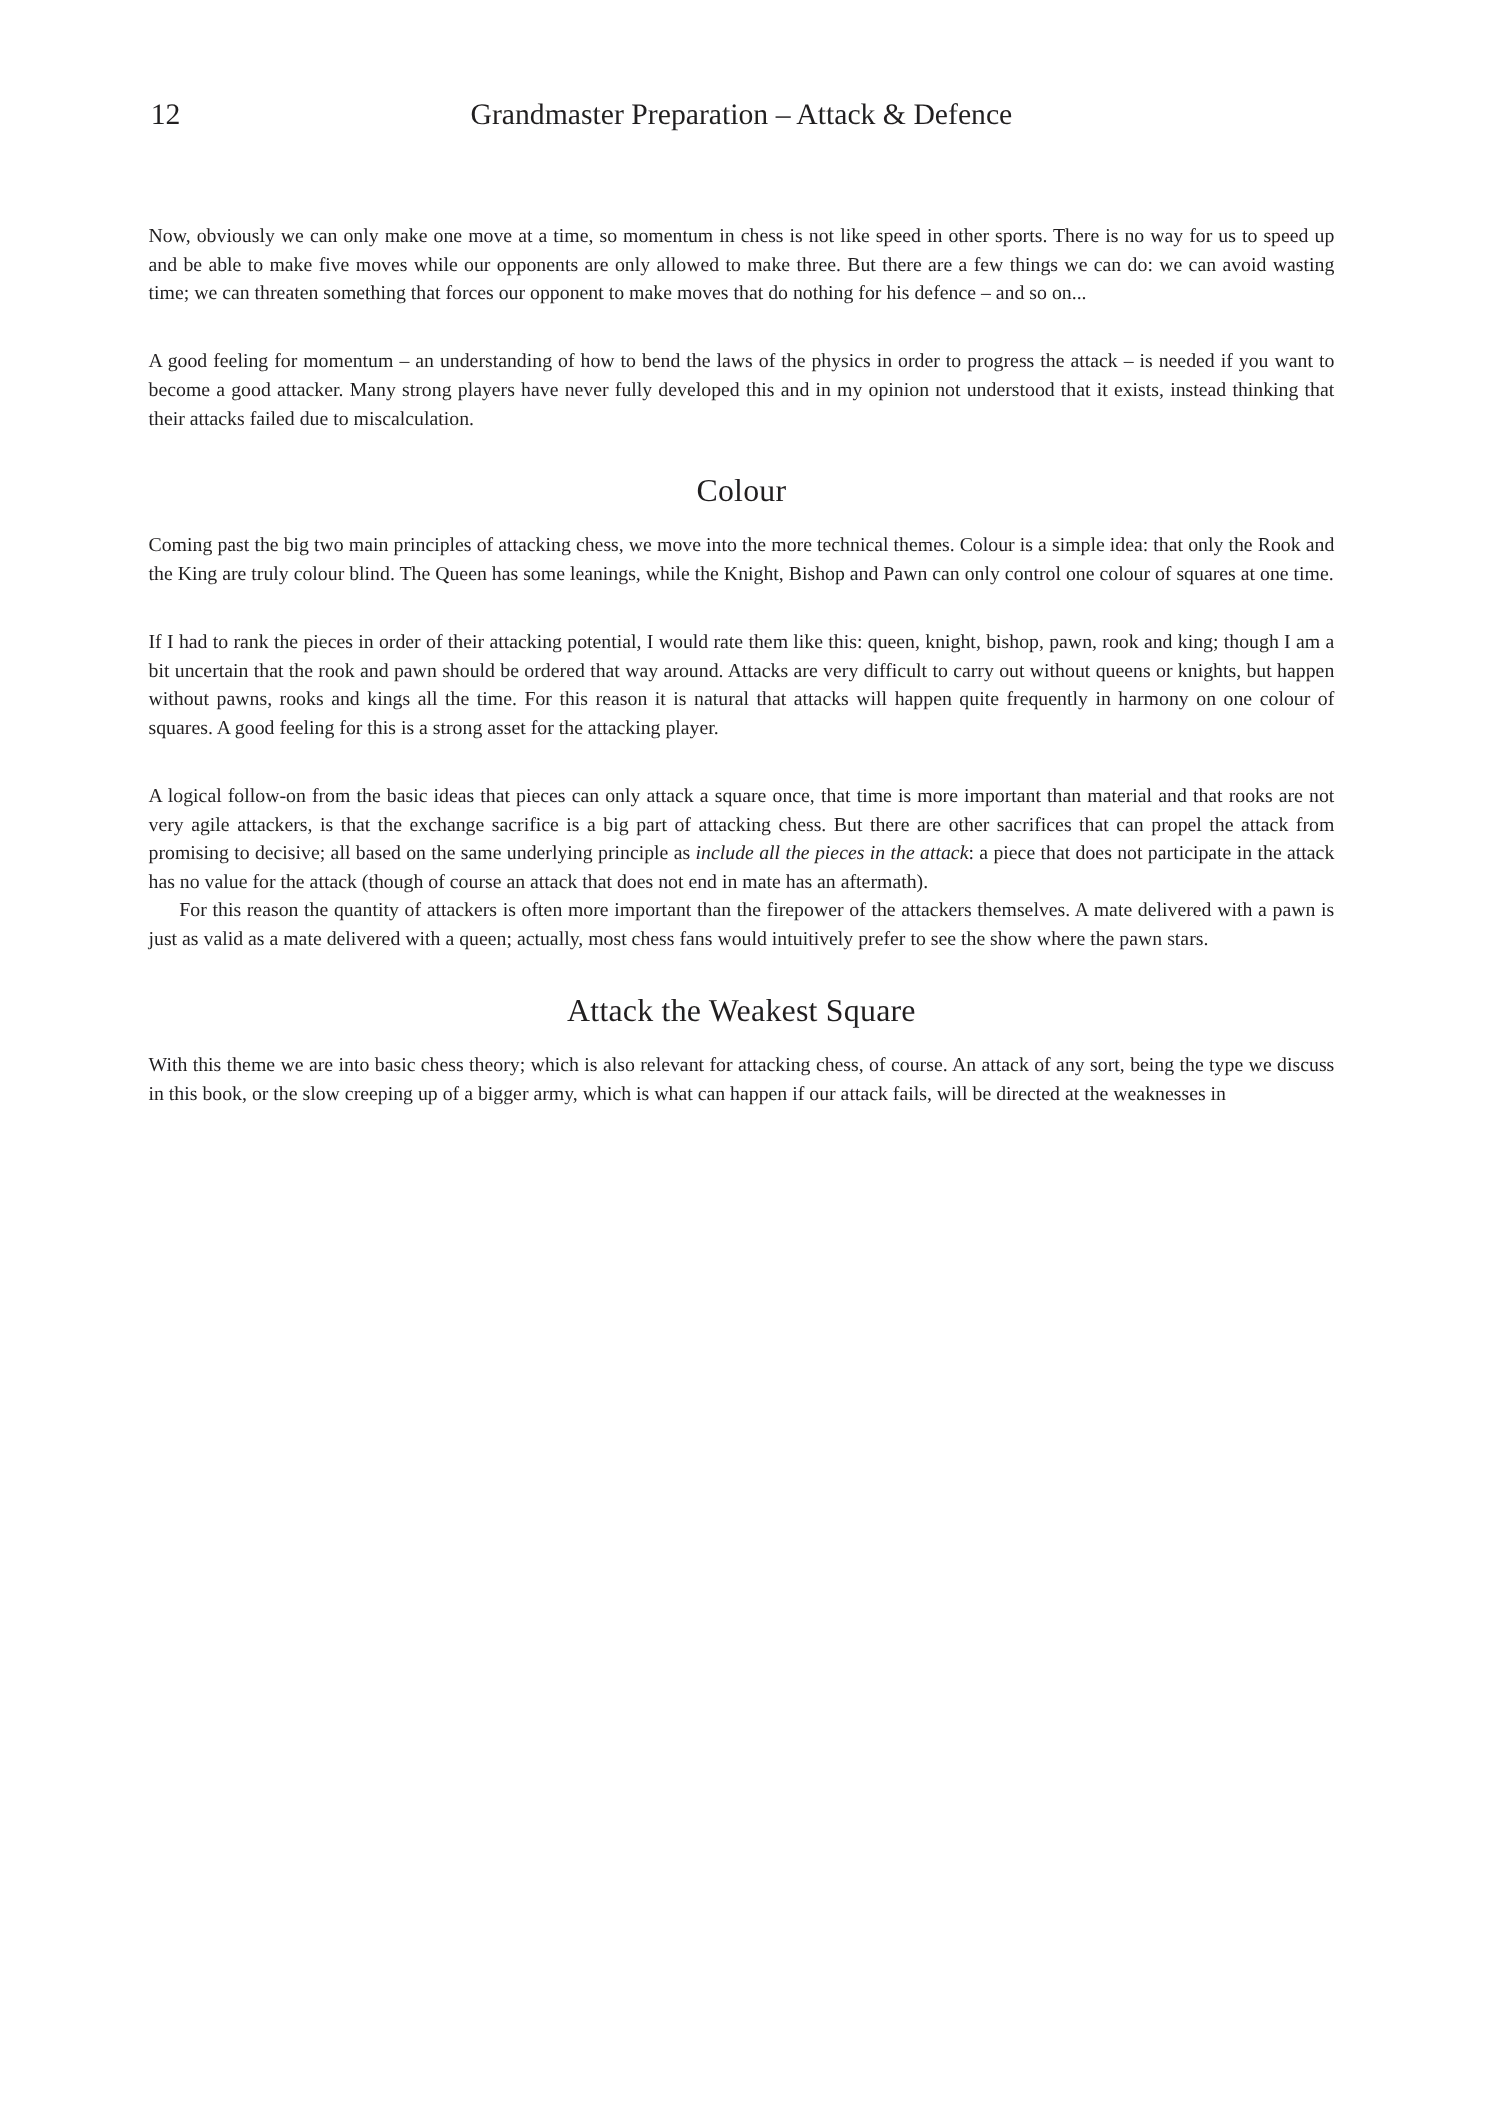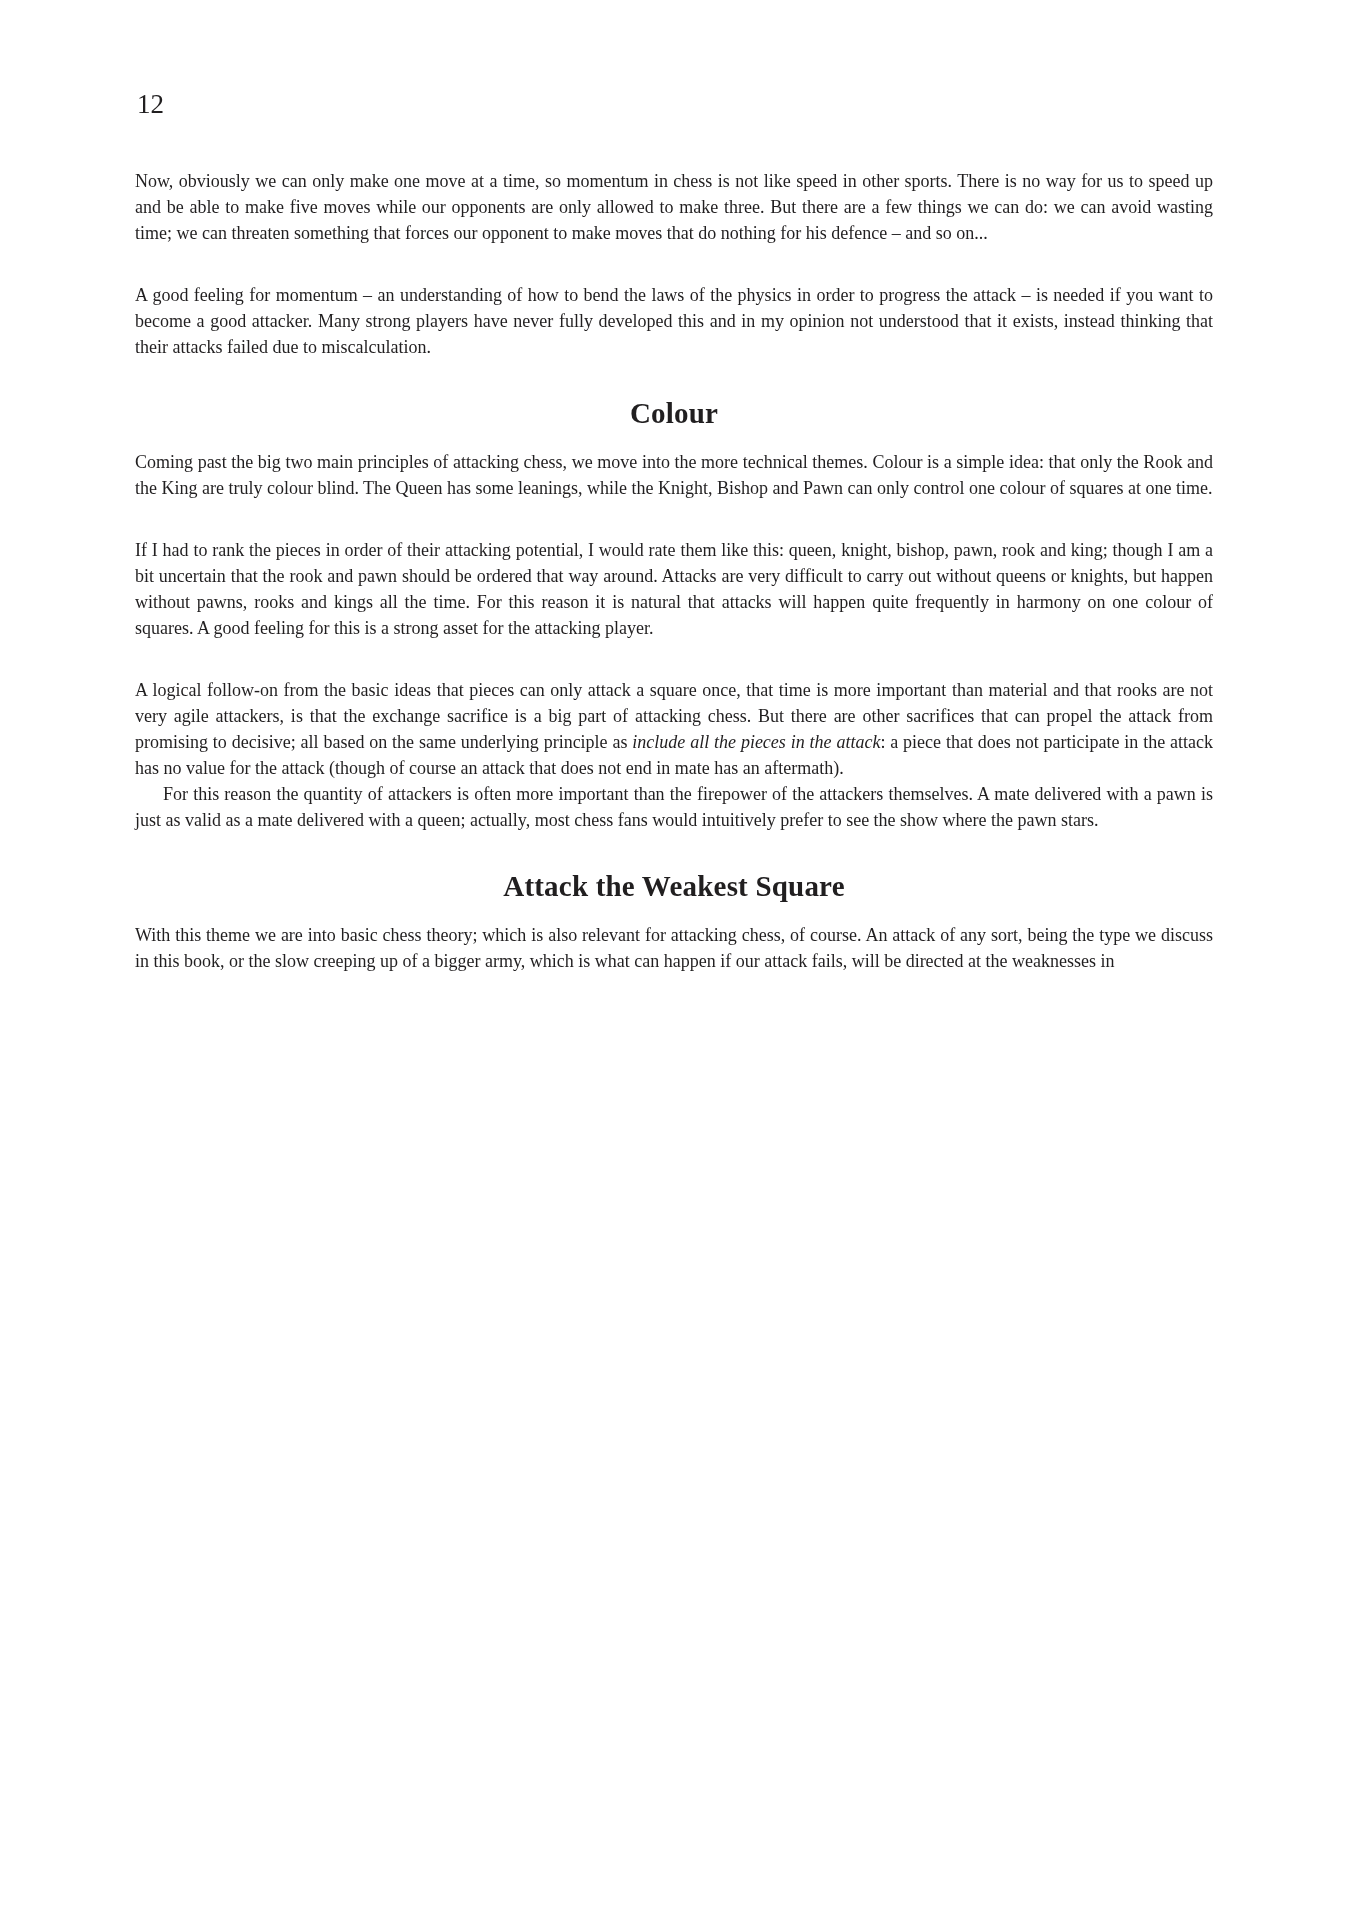--- a/index.html
+++ b/index.html
@@ -38,34 +38,35 @@
   }
   .body-para.no-gap {
     margin-bottom: 0;
   }
   .body-para.indent-first {
     text-indent: 28px;
   }
   .section-heading {
     font-size: 29px;
     line-height: 35px;
-    font-weight: 700;
+    font-weight: 400;
     text-align: center;
     letter-spacing: 0.2px;
     margin: 0 0 18px 0;
   }
   em { font-style: italic; }
 </style>
 </head>
 <body>
 
 <div class="page">
 
   <header class="running-head">
     <span class="page-num">12</span>
+    <span class="running-title">Grandmaster Preparation – Attack &amp; Defence</span>
   </header>
 
   <main>
 
     <p class="body-para">Now, obviously we can only make one move at a time, so momentum in chess is not like speed in other sports. There is no way for us to speed up and be able to make five moves while our opponents are only allowed to make three. But there are a few things we can do: we can avoid wasting time; we can threaten something that forces our opponent to make moves that do nothing for his defence – and so on...</p>
 
     <p class="body-para">A good feeling for momentum – an understanding of how to bend the laws of the physics in order to progress the attack – is needed if you want to become a good attacker. Many strong players have never fully developed this and in my opinion not understood that it exists, instead thinking that their attacks failed due to miscalculation.</p>
 
     <h2 class="section-heading">Colour</h2>
 

